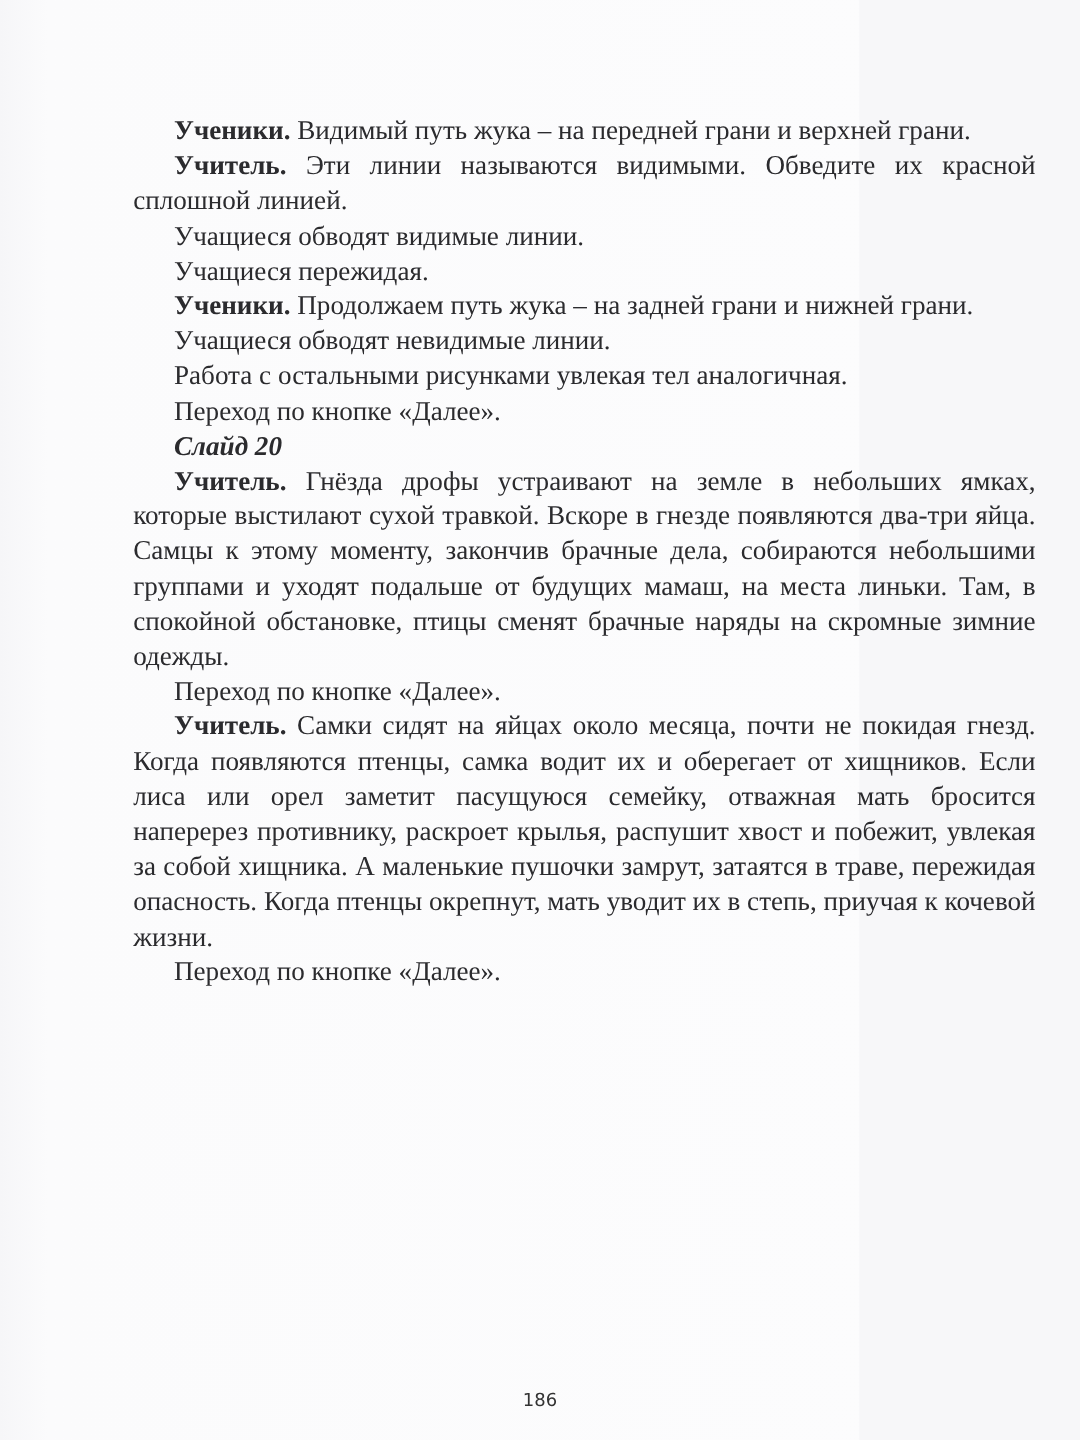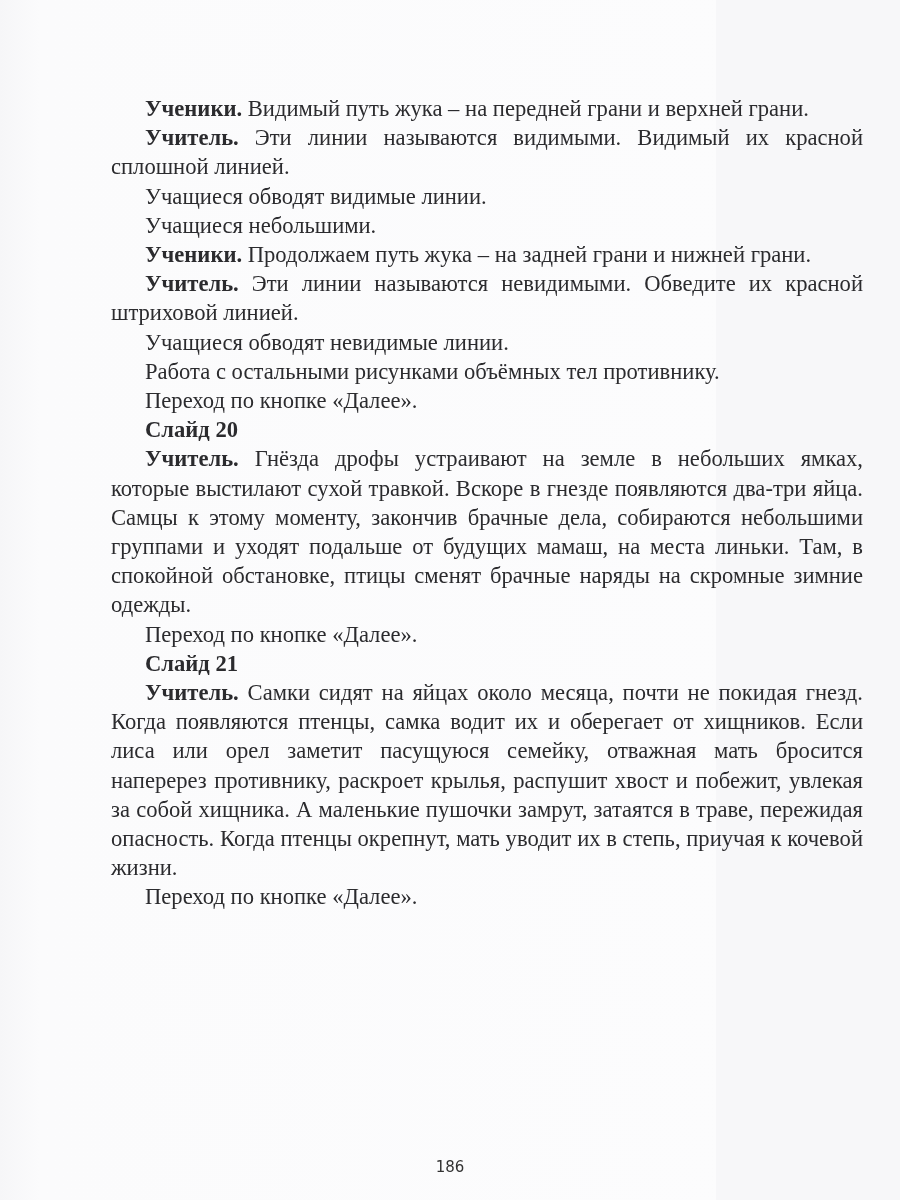--- a/index.html
+++ b/index.html
@@ -17,62 +17,60 @@
   .text-block {
     position: absolute;
     left: 111px; top: 94px; width: 752px;
     font-size: 22.6px;
     line-height: 29.2px;
     text-align: justify;
   }
   .para { margin: 0; text-indent: 34px; }
   .para b { font-weight: bold; }
   .ital { }
-  .slide { font-weight: bold; }
+  .slide { font-style: italic; font-weight: bold; }
   .page-number {
     position: absolute; left: 0; width: 900px; top: 1158px;
     text-align: center;
     font-family: "DejaVu Sans", sans-serif;
     font-size: 15px; color: #333;
   }
 </style>
 </head>
 <body>
 
 <div class="page">
   <div class="text-block">
 
     <p class="para"><b>Ученики.</b><span> Видимый путь жука – на передней грани и верхней грани.</span></p>
 
-    <p class="para"><b>Учитель.</b><span> Эти линии называются видимыми. Видимый их красной сплошной линией.</span></p>
+    <p class="para"><b>Учитель.</b><span> Эти линии называются видимыми. Обведите их красной сплошной линией.</span></p>
 
     <p class="para ital">Учащиеся обводят видимые линии.</p>
 
 
-    <p class="para ital">Учащиеся небольшими.</p>
+    <p class="para ital">Учащиеся пережидая.</p>
 
     <p class="para"><b>Ученики.</b><span> Продолжаем путь жука – на задней грани и нижней грани.</span></p>
 
-    <p class="para"><b>Учитель.</b><span> Эти линии называются невидимыми. Обведите их красной штриховой линией.</span></p>
 
     <p class="para ital">Учащиеся обводят невидимые линии.</p>
 
 
-    <p class="para ital">Работа с остальными рисунками объёмных тел противнику.</p>
+    <p class="para ital">Работа с остальными рисунками увлекая тел аналогичная.</p>
 
 
     <p class="para ital">Переход по кнопке «Далее».</p>
 
     <p class="para slide">Слайд 20</p>
 
     <p class="para"><b>Учитель.</b><span> Гнёзда дрофы устраивают на земле в небольших ямках, которые выстилают сухой травкой. Вскоре в гнезде появляются два-три яйца. Самцы к этому моменту, закончив брачные дела, собираются небольшими группами и уходят подальше от будущих мамаш, на места линьки. Там, в спокойной обстановке, птицы сменят брачные наряды на скромные зимние одежды.</span></p>
 
     <p class="para ital">Переход по кнопке «Далее».</p>
 
-    <p class="para slide">Слайд 21</p>
 
     <p class="para"><b>Учитель.</b><span> Самки сидят на яйцах около месяца, почти не покидая гнезд. Когда появляются птенцы, самка водит их и оберегает от хищников. Если лиса или орел заметит пасущуюся семейку, отважная мать бросится наперерез противнику, раскроет крылья, распушит хвост и побежит, увлекая за собой хищника. А маленькие пушочки замрут, затаятся в траве, пережидая опасность. Когда птенцы окрепнут, мать уводит их в степь, приучая к кочевой жизни.</span></p>
 
     <p class="para ital">Переход по кнопке «Далее».</p>
 
   </div>
 
   <div class="page-number">186</div>
 </div>
 

